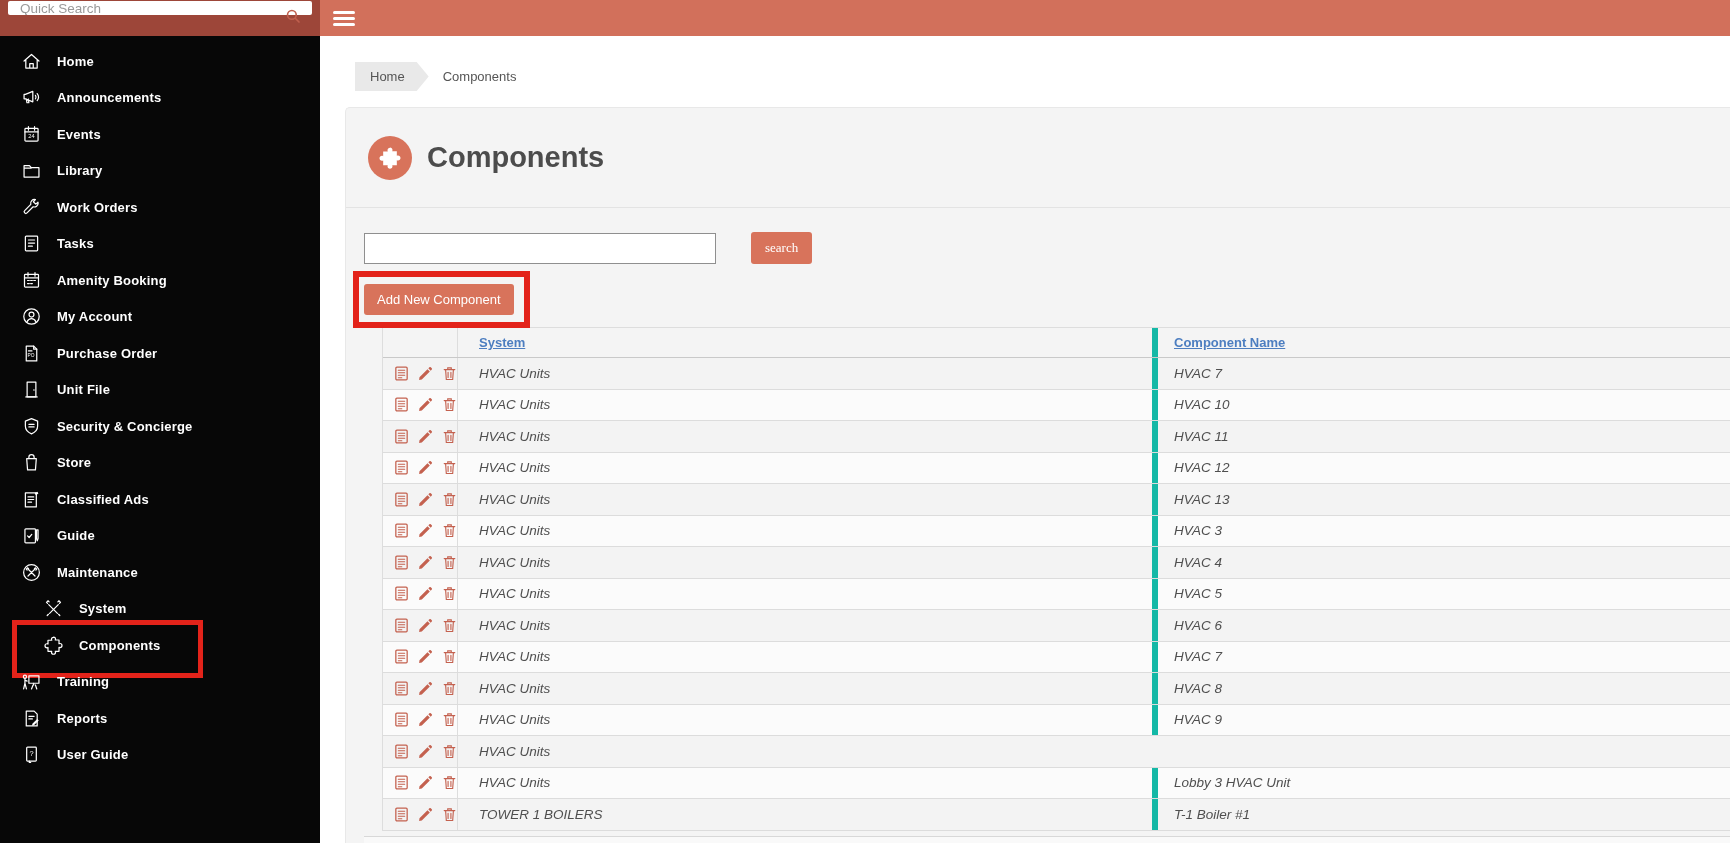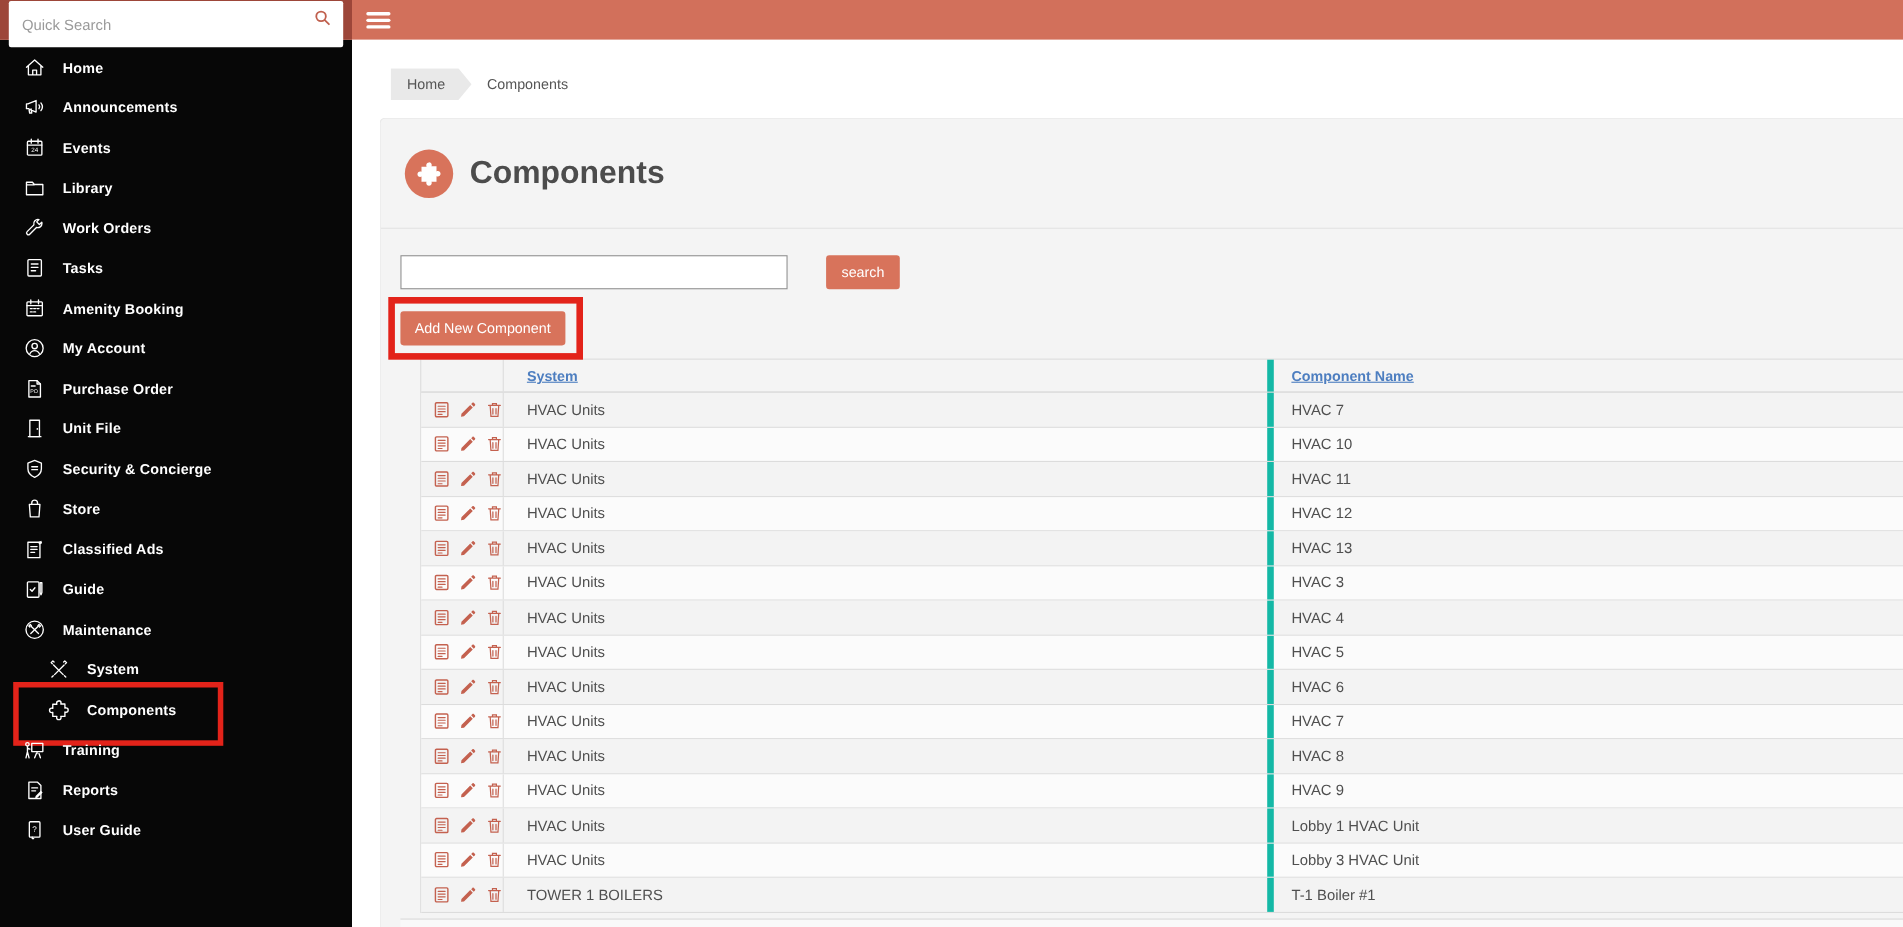--- a/index.html
+++ b/index.html
@@ -9,21 +9,21 @@
     --link-blue:#4d7ec0;
     --sidebar-bg:#070707;
   }
   *{box-sizing:border-box;margin:0;padding:0;}
   html,body{width:1730px;height:843px;overflow:hidden;}
   body{font-family:"Liberation Sans",sans-serif;background:#fff;position:relative;}
 
   
   .topbar{position:absolute;left:0;top:0;width:1730px;height:36px;background:var(--topbar);z-index:5;}
   .topbar-search-wrap{position:absolute;left:0;top:0;width:320px;height:36px;background:#9d4639;}
-  .quick-search{position:absolute;left:8px;top:1px;width:304px;height:42px;border:none;outline:none;
+  .quick-search{position:absolute;left:8px;top:1px;width:304px;height:14px;border:none;outline:none;
     padding:0 36px 0 12px;font-size:13.5px;color:#444;border-radius:2px;background:#fff;font-family:inherit;}
   .quick-search::placeholder{color:#9a9a9a;}
   .qs-icon{position:absolute;left:284px;top:7px;width:18px;height:18px;cursor:pointer;}
   .hamburger{position:absolute;left:333px;top:11px;width:22px;cursor:pointer;}
   .hamburger span{display:block;height:2.6px;background:#fff;border-radius:2px;margin-bottom:3.4px;}
   .hamburger span:last-child{margin-bottom:0;}
 
   
   .sidebar{position:absolute;left:0;top:36px;width:320px;bottom:0;background:var(--sidebar-bg);padding-top:7px;z-index:4;}
   .side-item{height:36.5px;display:flex;align-items:center;padding-left:20px;position:relative;cursor:pointer;color:#fff;}
@@ -43,39 +43,39 @@
 
   .card{position:absolute;top:71px;left:25px;right:0;bottom:0;background:#f4f4f4;
     border-top-left-radius:5px;border-top:1px solid #e8e8e8;border-left:1px solid #e8e8e8;overflow:hidden;}
   .card-header{height:100px;display:flex;align-items:center;gap:15px;padding-left:22px;border-bottom:1px solid #e3e3e3;}
   .page-icon-circle{width:44px;height:44px;border-radius:50%;background:var(--accent);
     display:flex;align-items:center;justify-content:center;flex:none;}
   .page-icon-circle svg{width:26px;height:26px;}
   .page-title{font-size:29px;font-weight:bold;color:#4c4c4c;}
 
   .card-body{padding:24px 0 0 18px;}
-  .search-row{display:flex;align-items:center;}
+  .search-row{display:flex;align-items:center;font-family:Liberation Serif, serif;}
   .table-search-input{width:352px;height:31px;border:1px solid #8f8f8f;background:#fff;padding:0 8px;
     font-size:13px;color:#444;font-family:inherit;outline:none;}
   .btn{background:var(--accent);color:#fff;border:none;border-radius:3px;font-size:13px;
     padding:8px 13px;cursor:pointer;font-family:inherit;}
   .search-btn{margin-left:35px;padding:8px 14px;}
   .add-row{margin-top:20px;height:31px;}
   .add-wrap{position:relative;display:inline-block;}
   .annotation-box{position:absolute;left:-11px;top:-13px;right:-16px;bottom:-13px;
     border:6px solid var(--annotation-red);pointer-events:none;}
 
   
   .comp-table{margin:12px 0 0 18px;border-left:1px solid #ddd;}
   .thead-row,.trow{display:grid;grid-template-columns:74px 695px 1fr;align-items:center;}
   .thead-row{height:31px;border-top:1px solid #ddd;border-bottom:1px solid #c9c9c9;}
   .th{font-weight:bold;font-size:13px;color:var(--link-blue);text-decoration:underline;cursor:pointer;}
   .col-sys{padding-left:21px;border-left:1px solid #ddd;height:100%;display:flex;align-items:center;}
   .col-name{padding-left:16px;border-left:6px solid #14b8a6;height:100%;display:flex;align-items:center;}
-  .trow{height:31.5px;border-bottom:1px solid #dcdcdc;font-size:13.5px;color:#4f4f4f;}
+  .trow{height:31.5px;border-bottom:1px solid #dcdcdc;font-size:13.5px;color:#4f4f4f;font-style:italic;}
   .trow:nth-child(odd){background:#f3f3f3;}
   .trow:nth-child(even){background:#fbfbfb;}
   .icons-cell{display:flex;align-items:center;gap:7px;padding-left:10px;height:100%;}
   .ric{width:17px;height:17px;color:#c4614f;cursor:pointer;display:inline-flex;}
   .ric svg{width:17px;height:17px;}
   .bottom-strip{margin-top:5px;height:12px;background:#f9f9f9;border-top:1px solid #d8d8d8;}
 </style>
 </head>
 <body>
 
@@ -604,21 +604,20 @@
                     <path d="M3.5 17.2 14.8 5.9l3.3 3.3L6.8 20.5l-3.8.5zM16 4.7l1.6-1.6c.5-.5 1.3-.5 1.8 0l1.5 1.5c.5.5.5 1.3 0 1.8L19.3 8z"></path>
                   </svg>
                 </span>
                 <span class="ric">
                   <svg viewBox="0 0 24 24" fill="none" stroke="currentColor" stroke-width="1.6" stroke-linecap="round">
                     <path d="M4.5 6.5h15M9.5 6.5V4h5v2.5M6.5 6.5l1 14h9l1-14M10 10.5v7M14 10.5v7"></path>
                   </svg>
                 </span>
               </div>
               <div class="col-sys">HVAC Units</div>
-              <div class="col-name">Lobby 1 HVAC Unit</div>
             </div>
             <div class="trow">
               <div class="icons-cell">
                 <span class="ric">
                   <svg viewBox="0 0 24 24" fill="none" stroke="currentColor" stroke-width="1.8" stroke-linecap="round">
                     <rect x="4" y="3" width="16" height="18" rx="1.5"></rect>
                     <path d="M7.5 7.5h9M7.5 11h9M7.5 14.5h9M7.5 18h5" stroke-width="1.5"></path>
                   </svg>
                 </span>
                 <span class="ric">

